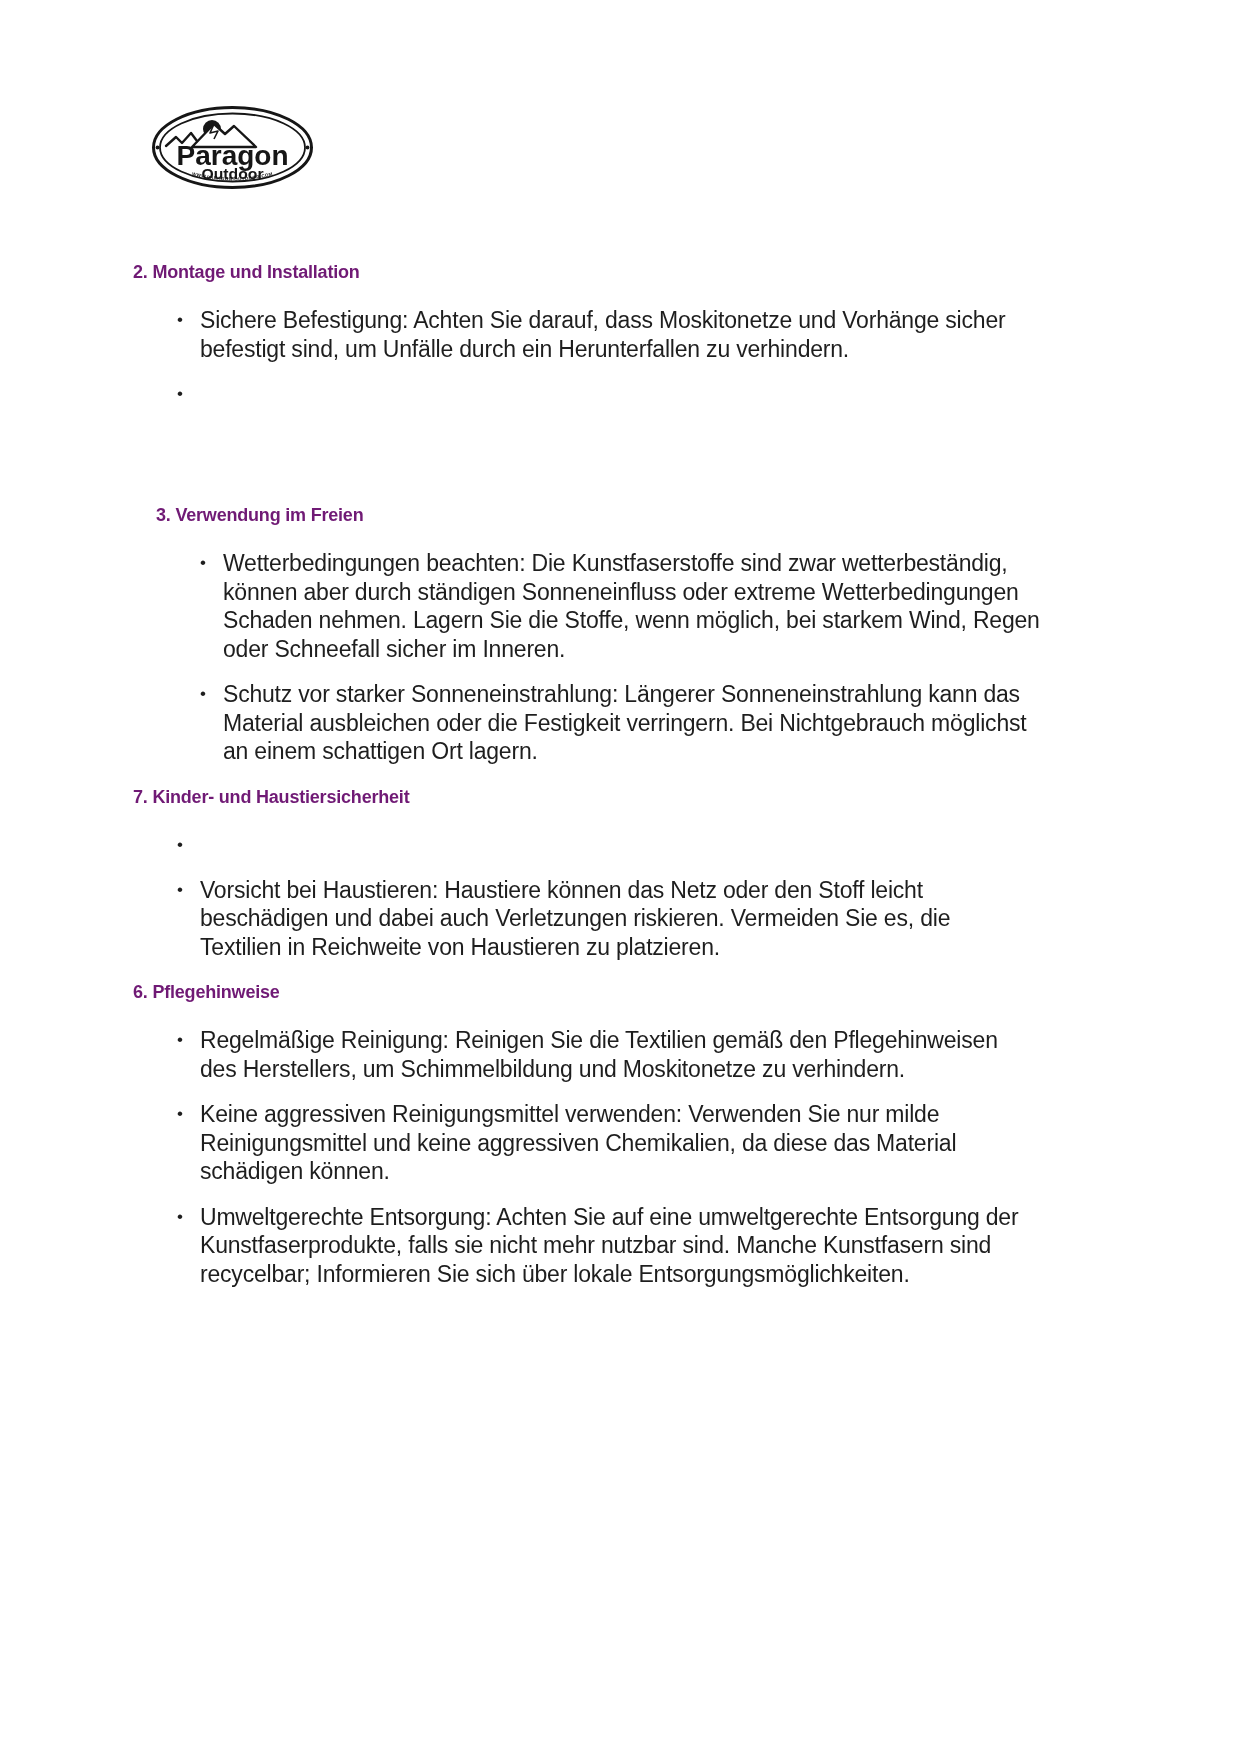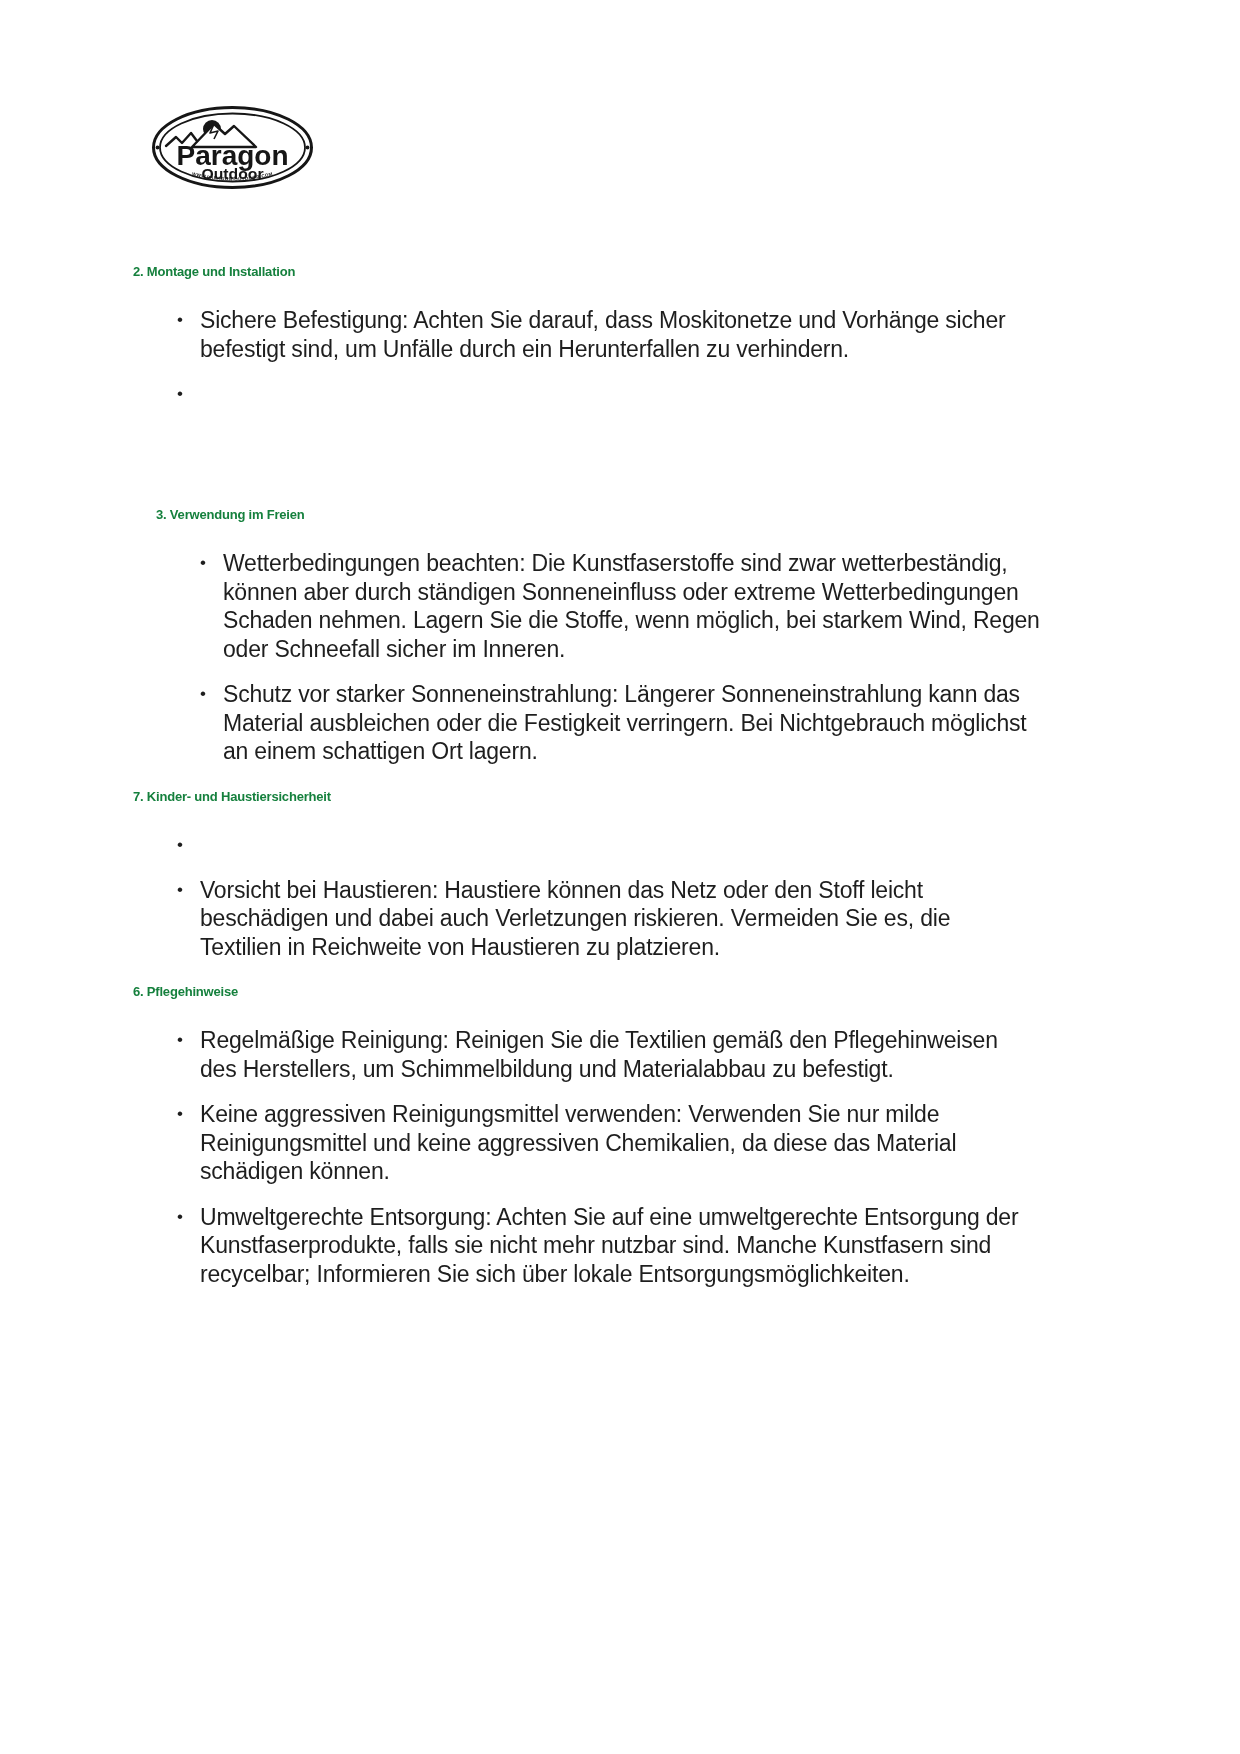--- a/index.html
+++ b/index.html
@@ -21,26 +21,26 @@
     margin-bottom: 68px;
     text-align: right;
   }
   .logo svg { display: block; width: 100%; height: 100%; }
   .logo text { font-family: "Liberation Sans", sans-serif; }
 
   .doc-section { margin: 0 0 7px 0; }
   .doc-section.extra-top-gap { margin-top: 93px; margin-left: 23px; }
 
   .sec-heading {
-    font-size: 13px;
+    font-size: 18px;
     font-weight: 700;
     line-height: 28px;
     letter-spacing: -0.2px;
     margin: 0 0 20px 0;
-    color: #15803d;
+    color: #701a75;
   }
   .sec-bullets {
     list-style: none;
     margin: 0;
     padding: 0 0 0 44px;
   }
   .bullet-item {
     display: flex;
     align-items: flex-start;
     margin: 0 0 17px 0;
@@ -128,21 +128,21 @@
     <span class="bullet-text">Vorsicht bei Haustieren: Haustiere können das Netz oder den Stoff leicht beschädigen und dabei auch Verletzungen riskieren. Vermeiden Sie es, die Textilien in Reichweite von Haustieren zu platzieren.</span>
   </li>
 </ul>
   </section>
 
   <section class="doc-section">
     <h2 class="sec-heading">6. Pflegehinweise</h2>
     <ul class="sec-bullets">
   <li class="bullet-item">
     <span class="bullet-marker">•</span>
-    <span class="bullet-text">Regelmäßige Reinigung: Reinigen Sie die Textilien gemäß den Pflegehinweisen des Herstellers, um Schimmelbildung und Materialabbau zu befestigt.</span>
+    <span class="bullet-text">Regelmäßige Reinigung: Reinigen Sie die Textilien gemäß den Pflegehinweisen des Herstellers, um Schimmelbildung und Moskitonetze zu verhindern.</span>
   </li>
 
   <li class="bullet-item">
     <span class="bullet-marker">•</span>
     <span class="bullet-text">Keine aggressiven Reinigungsmittel verwenden: Verwenden Sie nur milde Reinigungsmittel und keine aggressiven Chemikalien, da diese das Material schädigen können.</span>
   </li>
 </ul>
   </section>
 
   <section class="doc-section">

